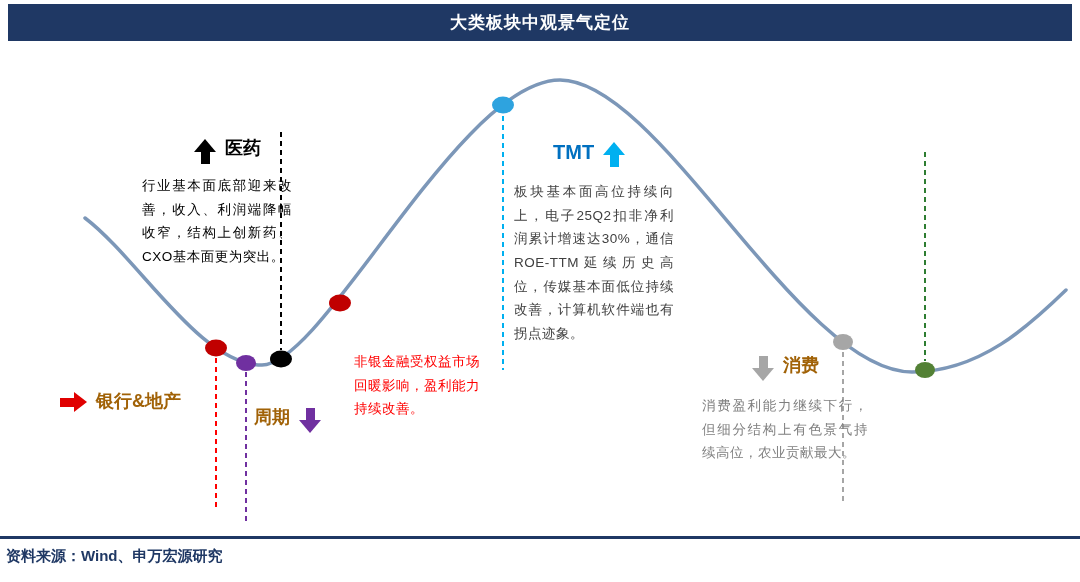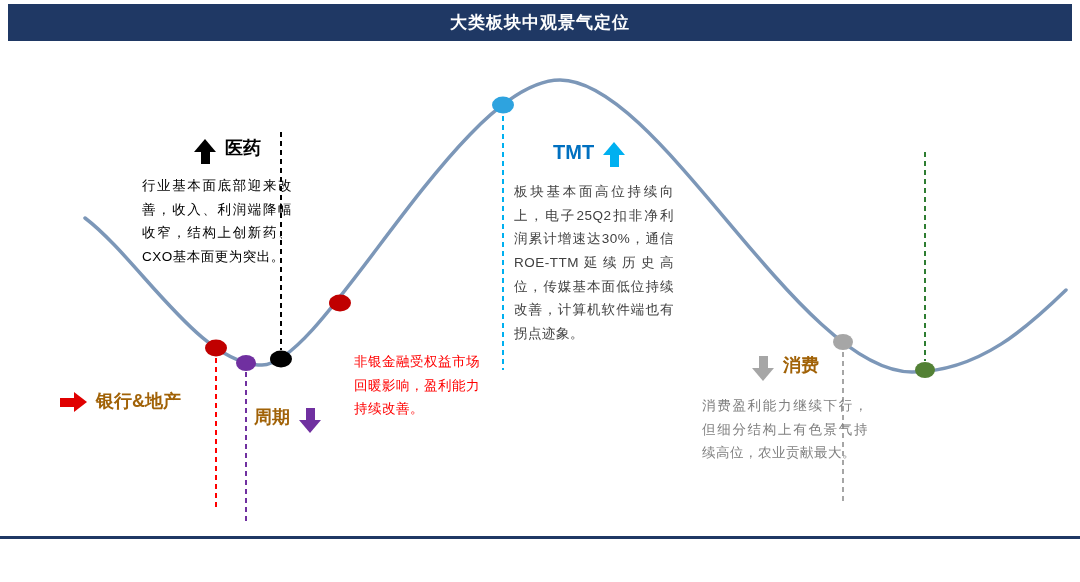--- a/index.html
+++ b/index.html
@@ -119,14 +119,15 @@
   <div class="sector-head" style="left:752px;top:356px;">
     <span class="arrow c-gray">
         <span class="stem-v"></span>
         <span class="head-down"></span>
       </span>
     <span class="sector-label lbl-gray">消费</span>
   </div>
   <p class="sector-text txt-gray" style="left:700px;top:392px;width:166px;">消费盈利能力继续下行，但细分结构上有色景气持续高位，农业贡献最大。</p>
 
   <div class="source-rule"></div>
+  <div class="source-text">资料来源：Wind、申万宏源研究</div>
 
 </div>
 
 </body></html>

